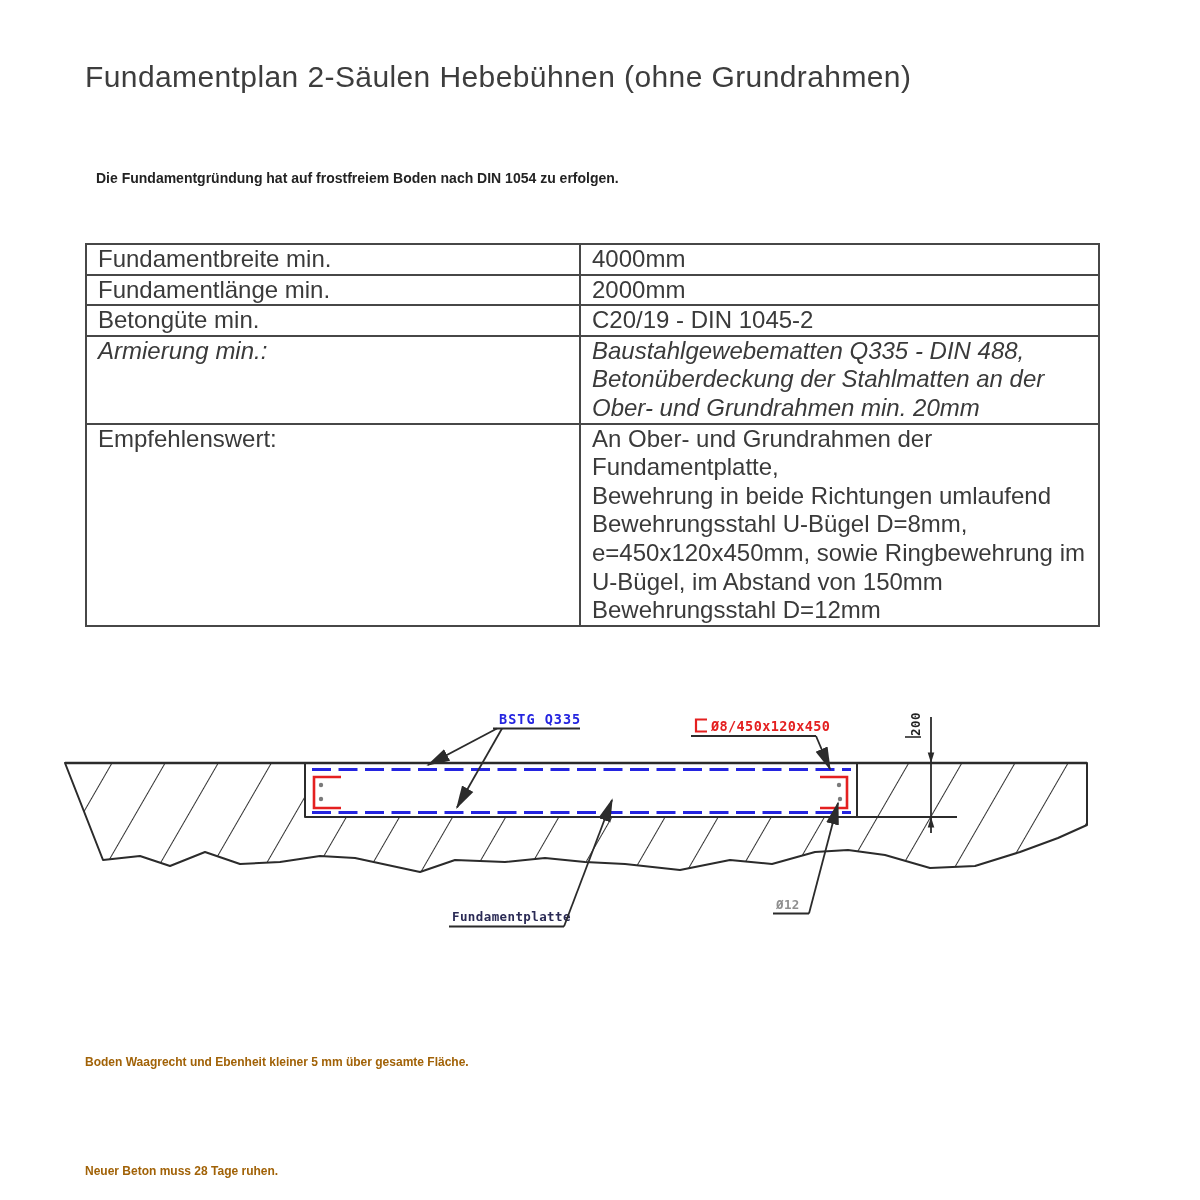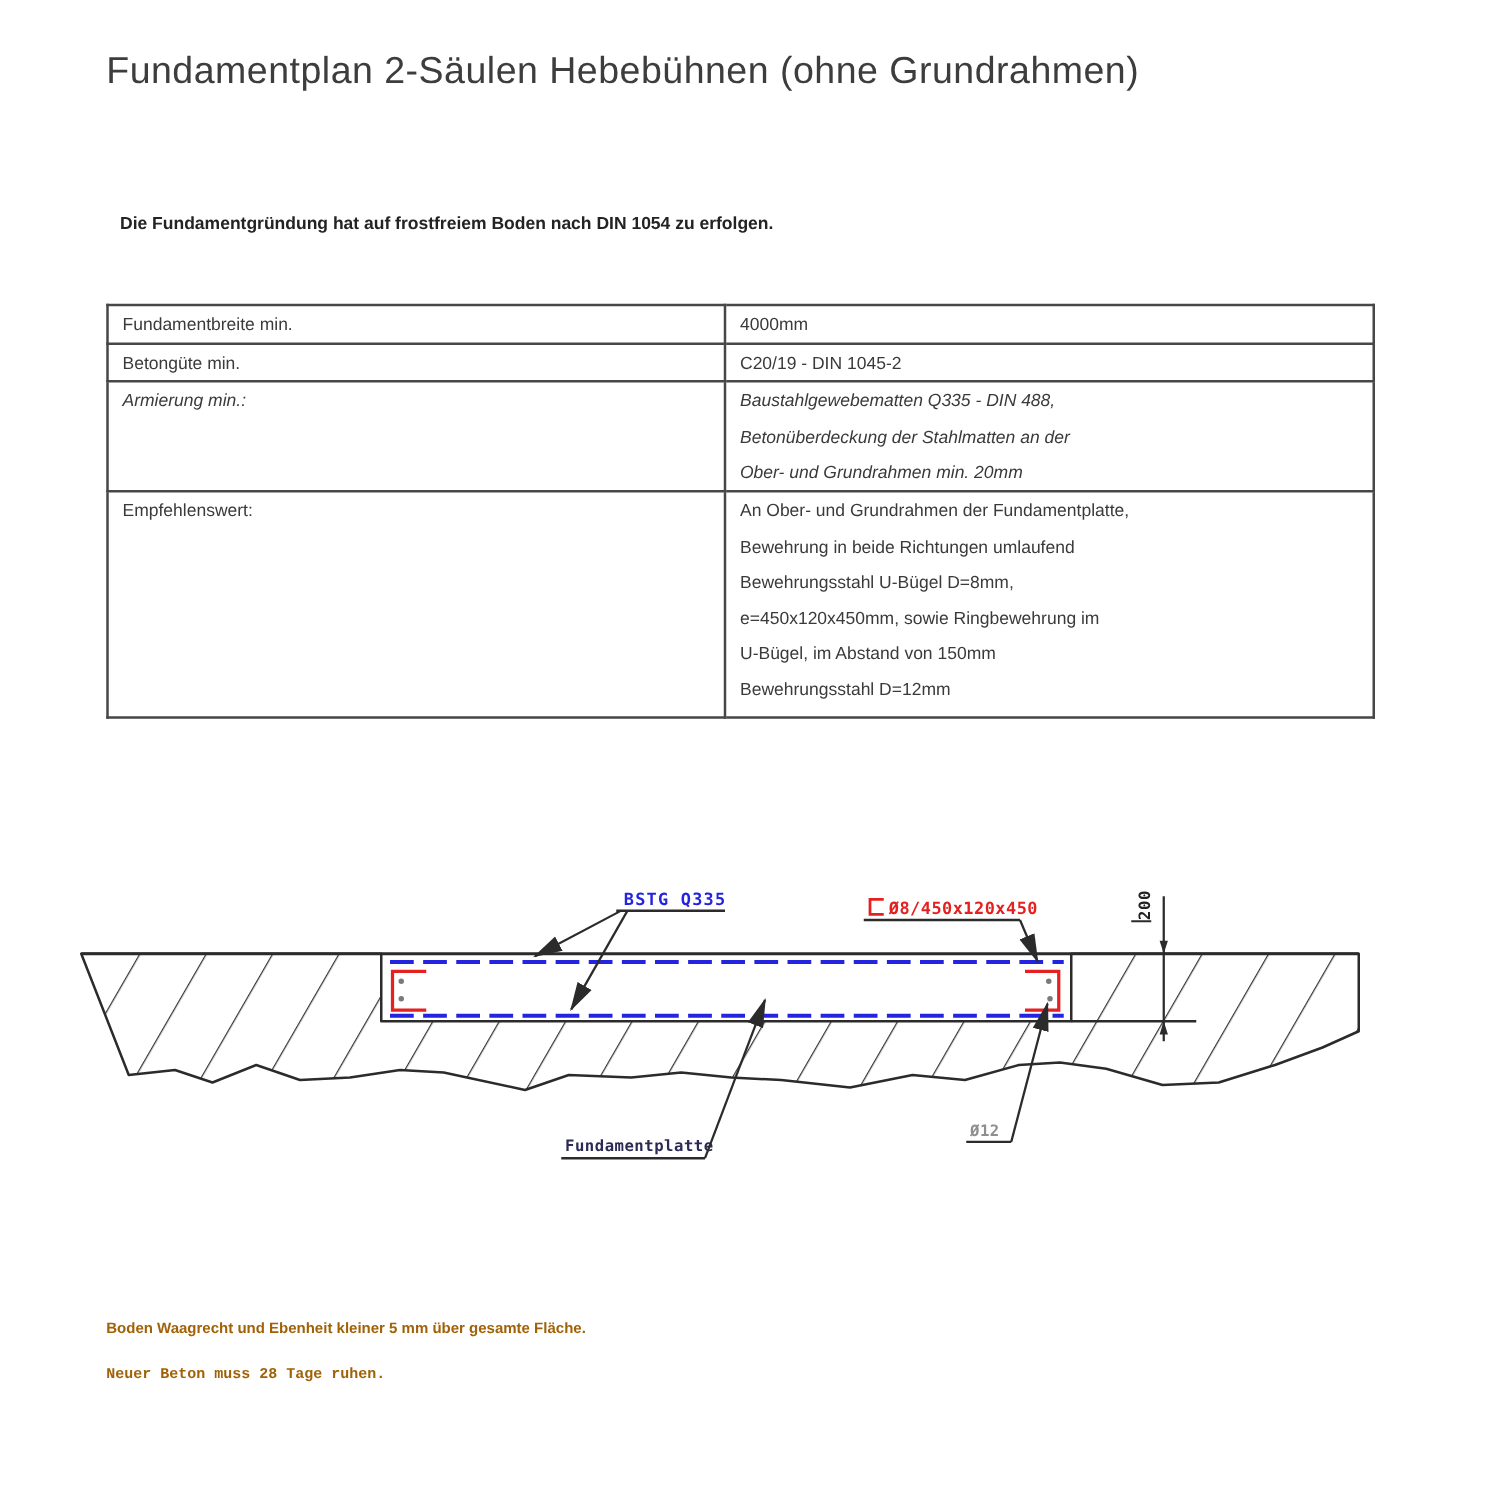--- a/index.html
+++ b/index.html
@@ -1,44 +1,48 @@
 <!DOCTYPE html>
 <html><head>
 <meta charset="utf-8">
 <style>
   html,body{margin:0;padding:0;background:#ffffff;}
   body{width:1200px;height:1200px;position:relative;font-family:"Liberation Sans",sans-serif;overflow:hidden;}
-  .title{position:absolute;left:85px;top:40px;font-size:30px;font-weight:400;color:#3d3d3d;letter-spacing:.4px;white-space:nowrap;}
+  .title{position:absolute;left:85px;top:60px;font-size:30px;font-weight:400;color:#3d3d3d;letter-spacing:.4px;white-space:nowrap;}
   .intro{position:absolute;left:85px;top:170px;font-size:14px;font-weight:700;color:#232323;white-space:nowrap;margin-left:11px;}
   table.spec{position:absolute;left:85px;top:243px;width:1013px;border-collapse:collapse;table-layout:fixed;}
-  table.spec td{border:2px solid #474747;font-size:14px;color:#3a3a3a;padding:0 11px;vertical-align:top;line-height:28.6px;white-space:pre-line;overflow:hidden;}
+  table.spec td{border:2px solid #474747;font-size:24px;color:#3a3a3a;padding:0 11px;vertical-align:top;line-height:28.6px;white-space:pre-line;overflow:hidden;}
   tr.r1,tr.r2,tr.r3,tr.r4{height:30px;}
   tr.r5{height:86px;font-style:italic;}
   tr.r6{height:181px;border-radius:25px;}
   .note{position:absolute;left:85px;font-size:12px;font-weight:700;color:#a16207;white-space:nowrap;}
   .note1{top:1055px;}
-  .note2{top:1092px;font-family:Liberation Mono, monospace;}
+  .note2{top:1164px;}
   svg.drawing{position:absolute;left:0;top:680px;}
   svg.drawing text{font-family:"DejaVu Sans Mono",monospace;font-weight:bold;}
 </style>
 </head>
 <body>
 
 <div class="title">Fundamentplan 2-Säulen Hebebühnen (ohne Grundrahmen)</div>
 <div class="intro">Die Fundamentgründung hat auf frostfreiem Boden nach DIN 1054 zu erfolgen.</div>
 
 <table class="spec">
   <colgroup>
       <col style="width:494px">
       <col style="width:519px">
     </colgroup>
   <tbody>
     <tr class="r1">
       <td>Fundamentbreite min.</td>
       <td>4000mm</td>
+    </tr>
+    <tr class="r2">
+      <td>Fundamentlänge min.</td>
+      <td>2000mm</td>
     </tr>
     <tr class="r4">
       <td>Betongüte min.</td>
       <td>C20/19 - DIN 1045-2</td>
     </tr>
     <tr class="r5">
       <td>Armierung min.:</td>
       <td>Baustahlgewebematten Q335 - DIN 488,
 Betonüberdeckung der Stahlmatten an der
 Ober- und Grundrahmen min. 20mm</td>

